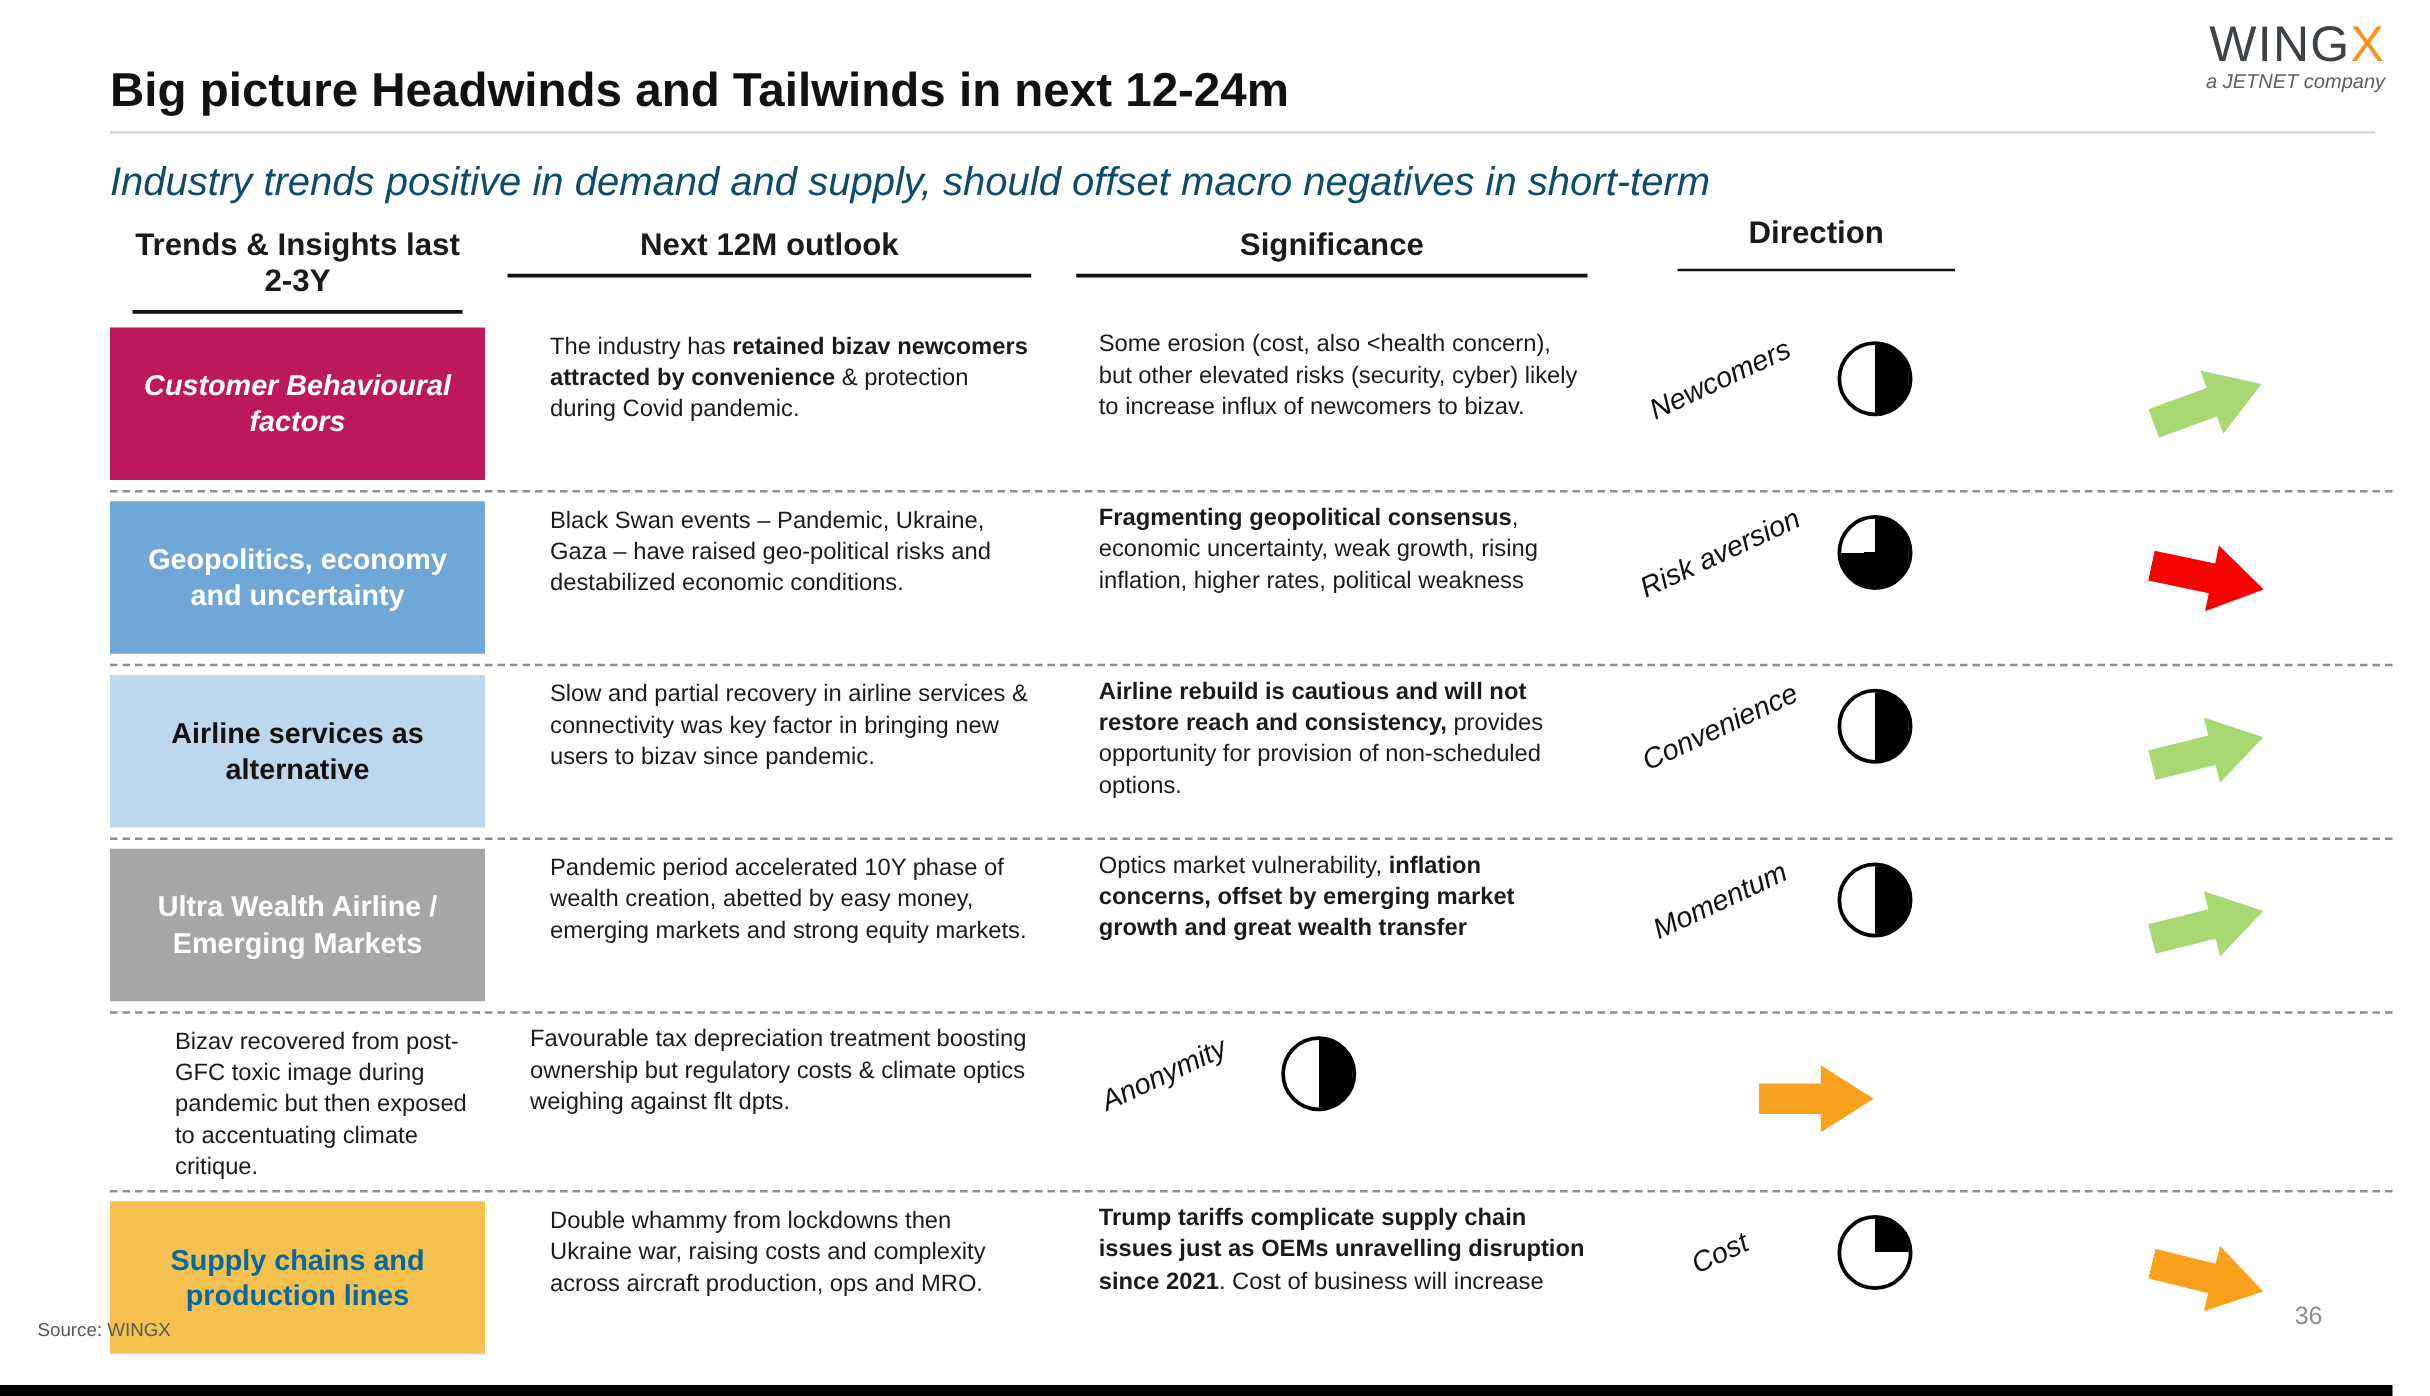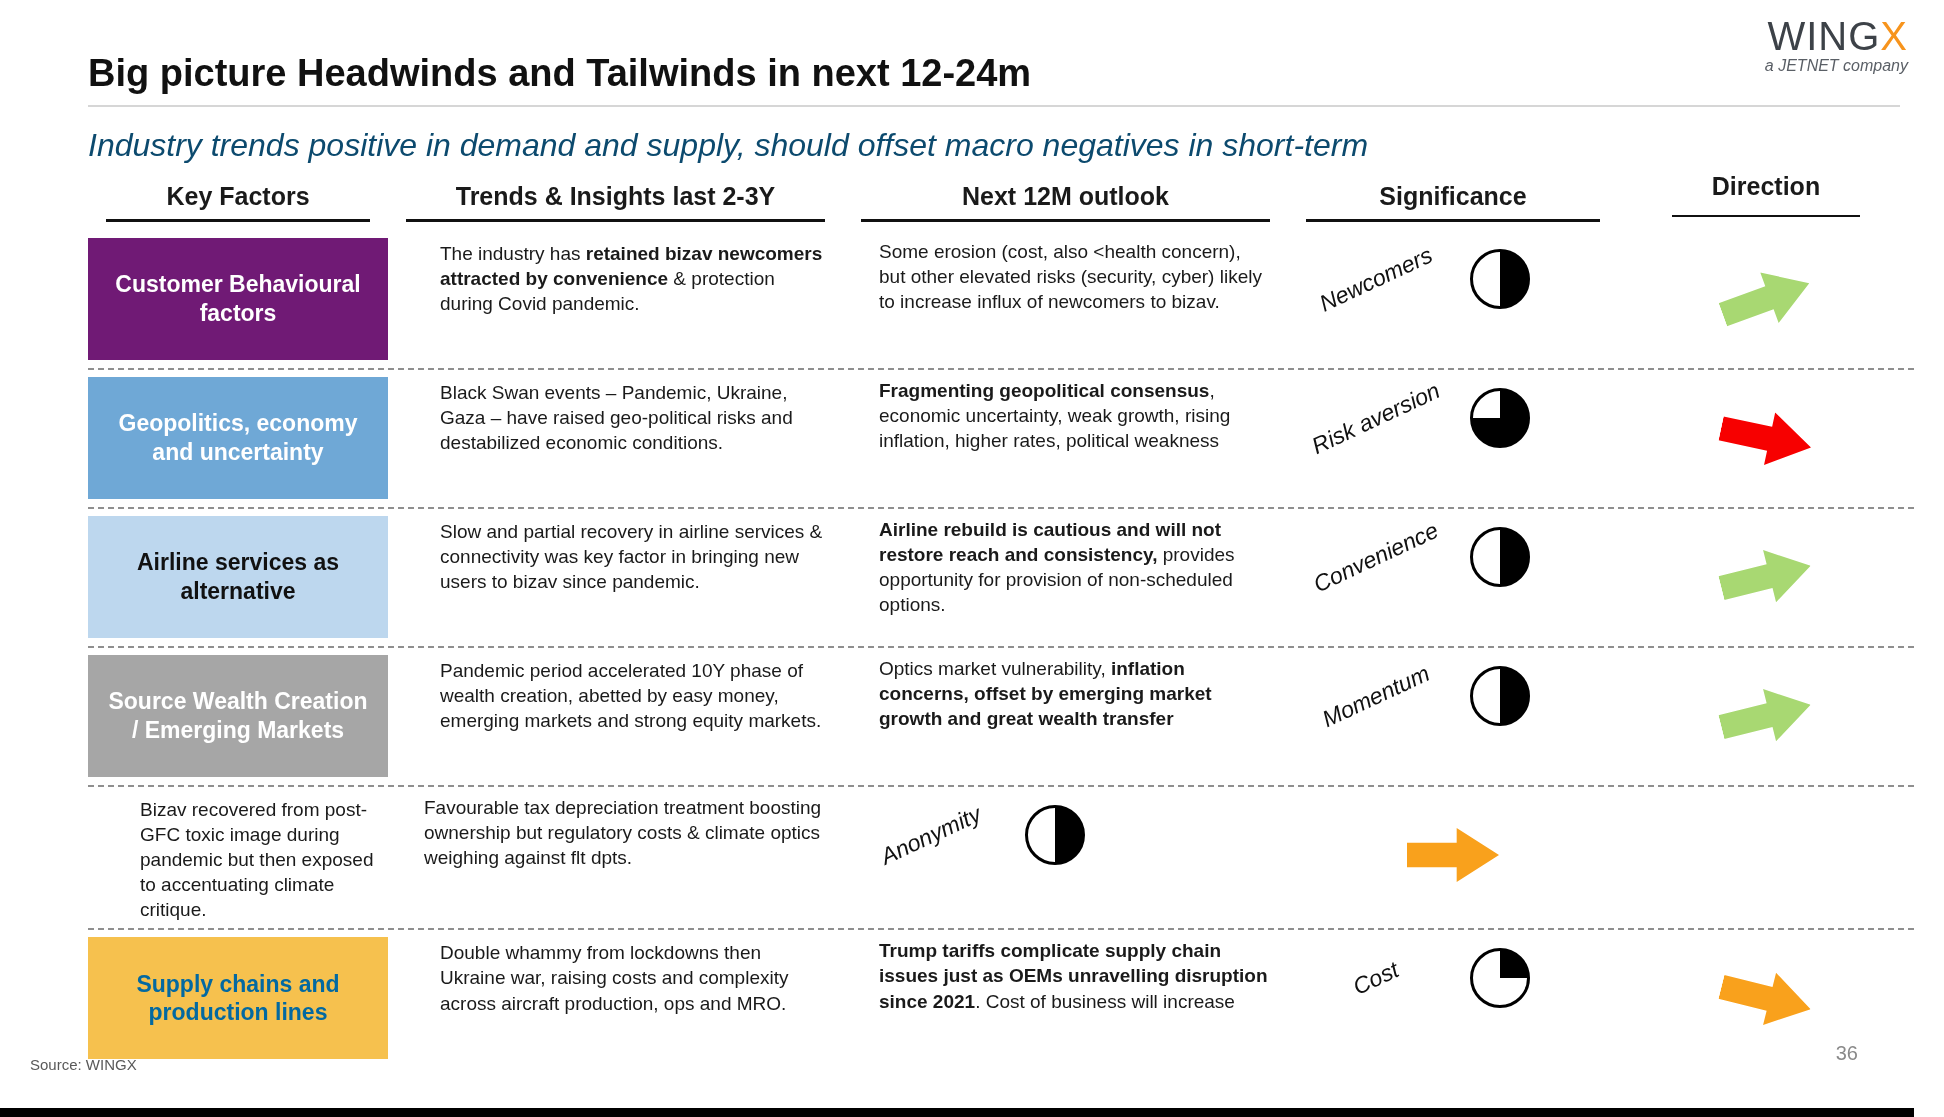--- a/index.html
+++ b/index.html
@@ -62,38 +62,35 @@
 
   <div class="title-block">
     <div class="title">Big picture Headwinds and Tailwinds in next 12-24m</div>
     <div class="subtitle">Industry trends positive in demand and supply, should offset macro negatives in short-term</div>
   </div>
 
   <div class="table">
 
     <div class="grid-row head-row">
       <div class="col-head">
-          <span class="head-inner">Key Factors</span>
-        </div>
-      <div class="col-head">
           <span class="head-inner">Trends &amp; Insights last 2-3Y</span>
         </div>
       <div class="col-head">
           <span class="head-inner">Next 12M outlook</span>
         </div>
       <div class="col-head">
           <span class="head-inner">Significance</span>
         </div>
       <div class="col-head head-direction">
           <span class="head-inner">Direction</span>
         </div>
     </div>
 
     <div class="grid-row row">
-      <div class="factor-box" style="background: #701a75; color: rgb(255, 255, 255);">Customer Behavioural factors</div>
+      <div class="factor-box" style="background: #be185d; color: rgb(255, 255, 255); font-style: italic;">Customer Behavioural factors</div>
       <div class="cell-text"><span>The industry has </span><span style="font-weight: 700;">retained bizav newcomers attracted by convenience</span><span> &amp; protection during Covid pandemic.</span></div>
       <div class="cell-text outlook"><span>Some erosion (cost, also &lt;health concern), but other elevated risks (security, cyber) likely to increase influx of newcomers to bizav.</span></div>
       <div class="sig-cell">
         <div class="sig-label">Newcomers</div>
         <div class="pie" style="background: conic-gradient(rgb(0, 0, 0) 0deg, rgb(0, 0, 0) 50%, rgb(255, 255, 255) 50%, rgb(255, 255, 255) 100%);"></div>
       </div>
       <div class="dir-cell">
         <div class="arrow" style="background: rgb(168, 216, 114); transform: rotate(-20deg);"></div>
       </div>
     </div>
@@ -118,21 +115,21 @@
       <div class="sig-cell">
         <div class="sig-label">Convenience</div>
         <div class="pie" style="background: conic-gradient(rgb(0, 0, 0) 0deg, rgb(0, 0, 0) 50%, rgb(255, 255, 255) 50%, rgb(255, 255, 255) 100%);"></div>
       </div>
       <div class="dir-cell">
         <div class="arrow" style="background: rgb(168, 216, 114); transform: rotate(-14deg);"></div>
       </div>
     </div>
 
     <div class="grid-row row">
-      <div class="factor-box" style="background: rgb(166, 166, 166); color: rgb(255, 255, 255);">Source Wealth Creation / Emerging Markets</div>
+      <div class="factor-box" style="background: rgb(166, 166, 166); color: rgb(255, 255, 255);">Ultra Wealth Airline / Emerging Markets</div>
       <div class="cell-text"><span>Pandemic period accelerated 10Y phase of wealth creation, abetted by easy money, emerging markets and strong equity markets.</span></div>
       <div class="cell-text outlook"><span>Optics market vulnerability, </span><span style="font-weight: 700;">inflation concerns, offset by emerging market growth and great wealth transfer</span></div>
       <div class="sig-cell">
         <div class="sig-label">Momentum</div>
         <div class="pie" style="background: conic-gradient(rgb(0, 0, 0) 0deg, rgb(0, 0, 0) 50%, rgb(255, 255, 255) 50%, rgb(255, 255, 255) 100%);"></div>
       </div>
       <div class="dir-cell">
         <div class="arrow" style="background: rgb(168, 216, 114); transform: rotate(-14deg);"></div>
       </div>
     </div>

